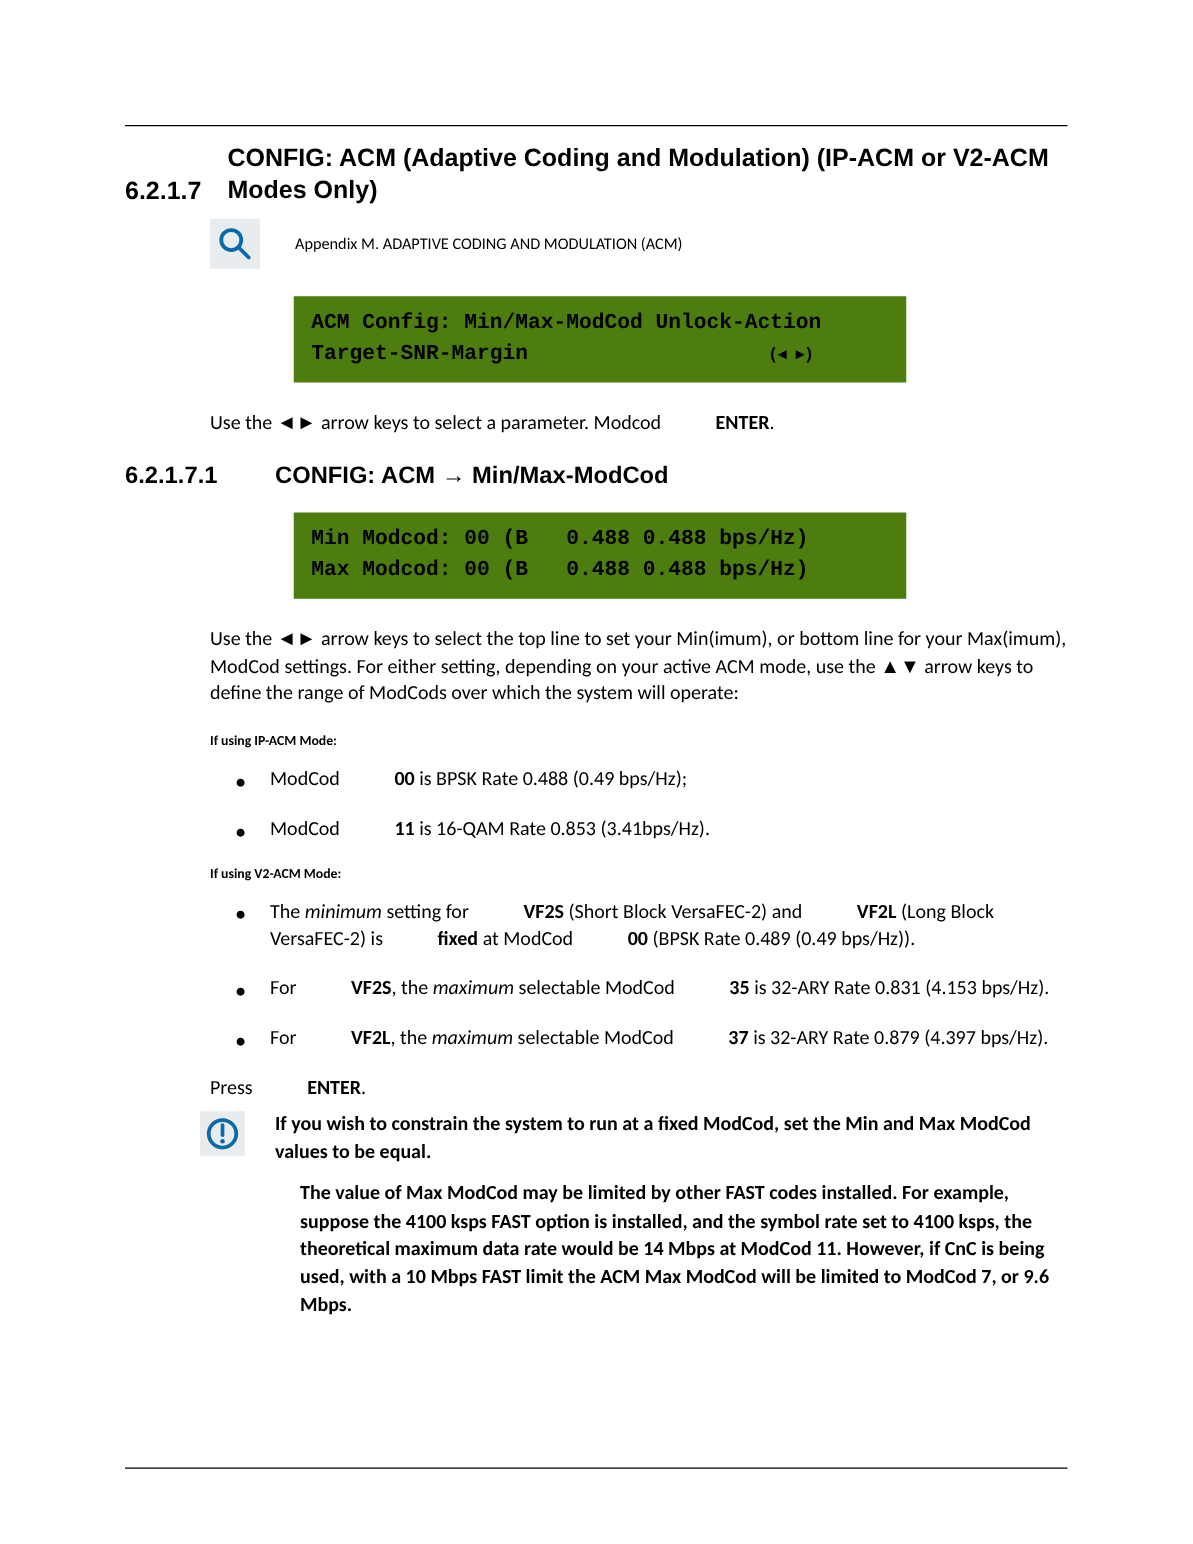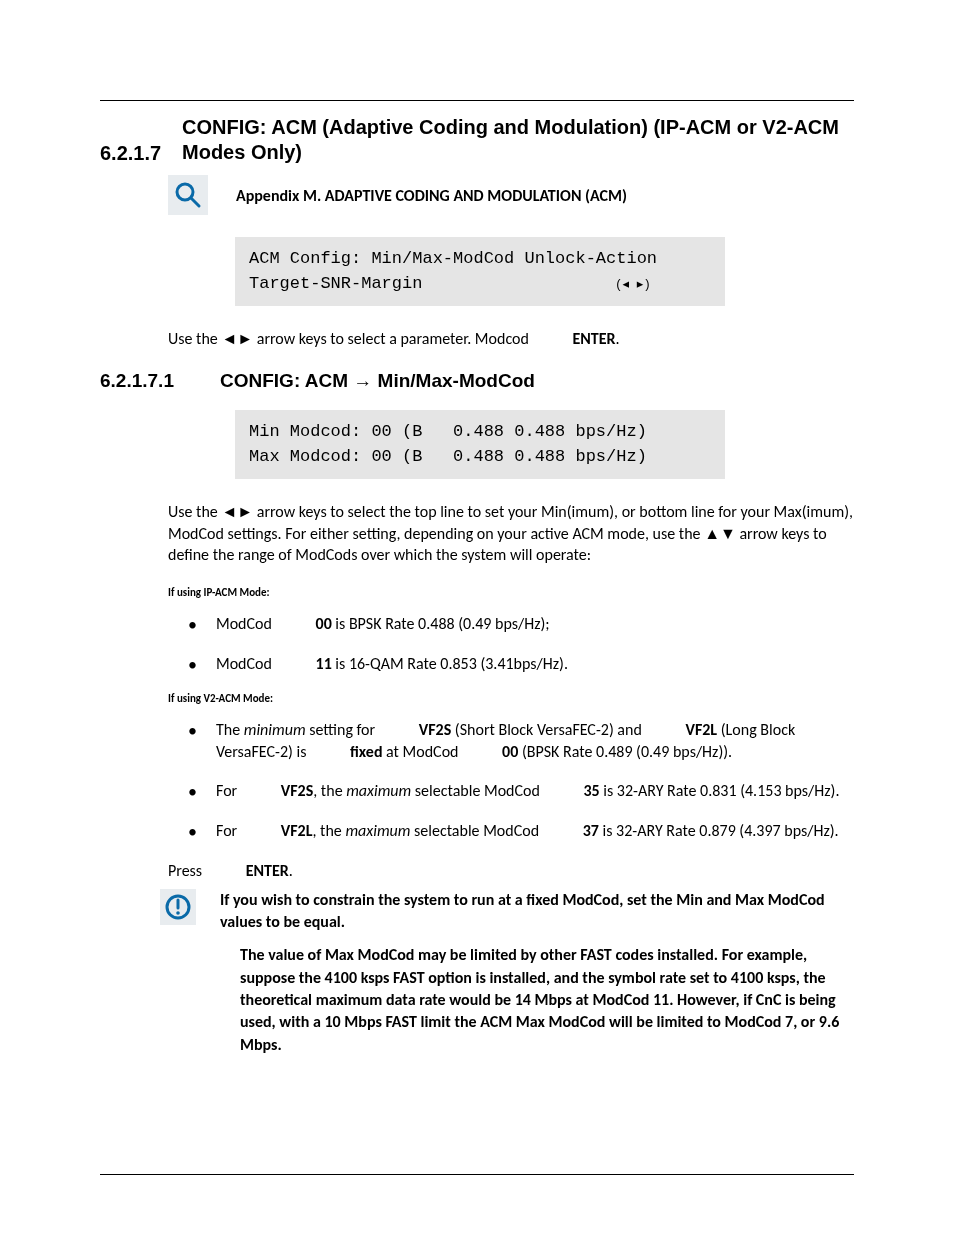--- a/index.html
+++ b/index.html
@@ -55,29 +55,29 @@
     height: 40px;
     background: #e8ecef;
     display: flex;
     align-items: center;
     justify-content: center;
     margin-right: 28px;
   }
   .icon-box svg { display:block; }
 
   .appendix-text {
-    font-weight: bold;
-    font-size: 16px;
+    font-weight: normal;
+    font-size: 13px;
   }
 
   
   .code-box {
-    background: #e5e5e5;
+    background: #4d7c0f;
     font-family: "Courier New", Courier, monospace;
-    font-weight: normal;
+    font-weight: bold;
     font-size: 17px;
     line-height: 1.45;
     padding: 10px 14px;
     margin: 0 0 22px 135px;
     width: 490px;
     box-sizing: border-box;
     white-space: pre;
   }
   .code-box.narrow {
     width: 490px;

